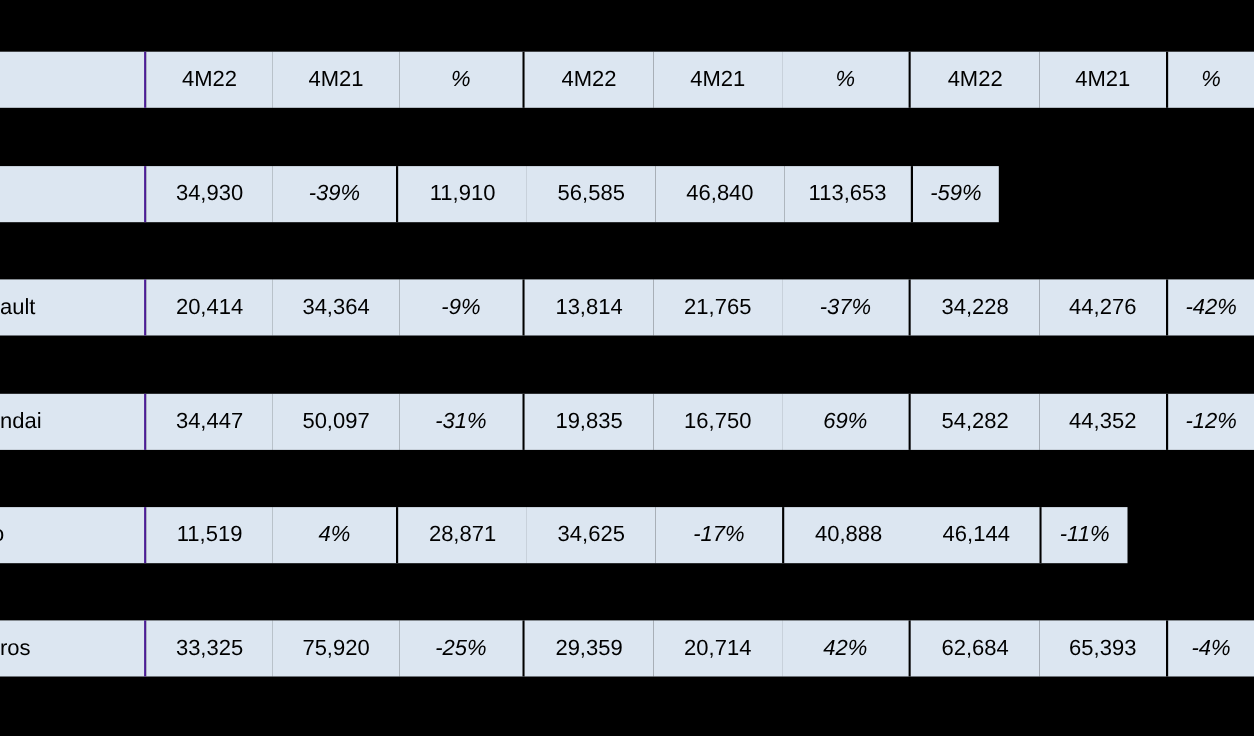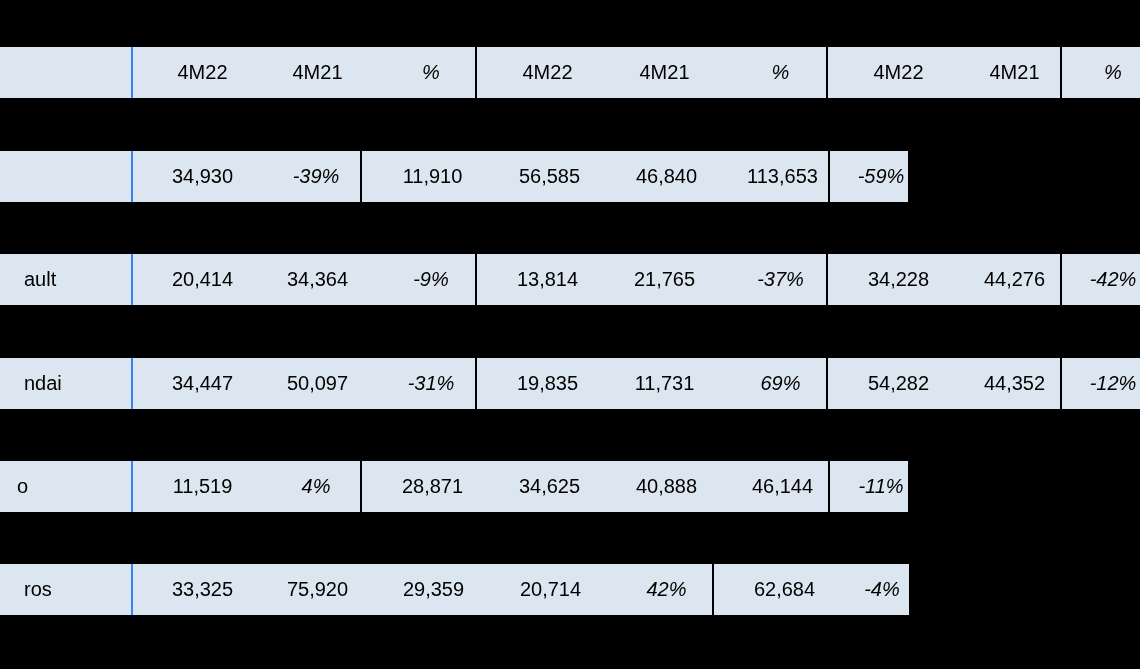--- a/index.html
+++ b/index.html
@@ -25,23 +25,22 @@
     background: #000;
   }
   .cell {
     height: 51px;
     line-height: 51px;
     background: #dce6f1;
     font-size: 20px;
     text-align: center;
     white-space: nowrap;
     overflow: hidden;
-    padding-left: 24px;
   }
-  .c0 { width: 133px; text-align: left; border-right: 2px solid #3b82f6; }
+  .c0 { width: 133px; text-align: left; border-right: 2px solid #4c1d95; }
   .c1 { width: 115px; }
   .c2 { width: 115px; }
   .c3 { width: 114px; border-right: 2px solid #000; }
   .c4 { width: 117px; }
   .c5 { width: 117px; }
   .c6 { width: 117px; border-right: 2px solid #000; }
   .c7 { width: 117px; }
   .c8 { width: 117px; border-right: 2px solid #000; }
   .c9 { width: 78px; }
   .pct { font-style: italic; }
@@ -96,48 +95,51 @@
   </div>
 
   <div class="band h53"></div>
 
   <div class="trow">
     <div class="cell c0">ndai</div>
     <div class="cell c1">34,447</div>
     <div class="cell c2">50,097</div>
     <div class="cell c3 pct">-31%</div>
     <div class="cell c4">19,835</div>
-    <div class="cell c5">11,731</div>
+    <div class="cell c5">16,750</div>
     <div class="cell c6 pct">69%</div>
     <div class="cell c7">54,282</div>
     <div class="cell c8">44,352</div>
     <div class="cell c9 pct">-12%</div>
   </div>
 
   <div class="band h52"></div>
 
   <div class="trow">
     <div class="cell c0 cut">o</div>
     <div class="cell c2">11,519</div>
     <div class="cell c3 pct">4%</div>
     <div class="cell c4">28,871</div>
     <div class="cell c5">34,625</div>
+    <div class="cell c6 pct">-17%</div>
     <div class="cell c7">40,888</div>
     <div class="cell c8">46,144</div>
     <div class="cell c9 pct">-11%</div>
   </div>
 
   <div class="band h52"></div>
 
   <div class="trow">
     <div class="cell c0">ros</div>
     <div class="cell c1">33,325</div>
     <div class="cell c2">75,920</div>
+    <div class="cell c3 pct">-25%</div>
     <div class="cell c4">29,359</div>
     <div class="cell c5">20,714</div>
     <div class="cell c6 pct">42%</div>
     <div class="cell c7">62,684</div>
+    <div class="cell c8">65,393</div>
     <div class="cell c9 pct">-4%</div>
   </div>
 
   <div class="band h54"></div>
 
 </div>
 
 </body></html>

